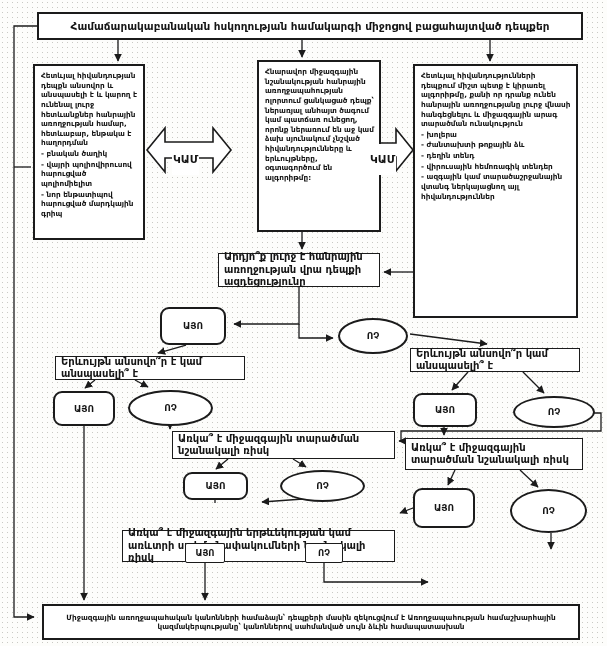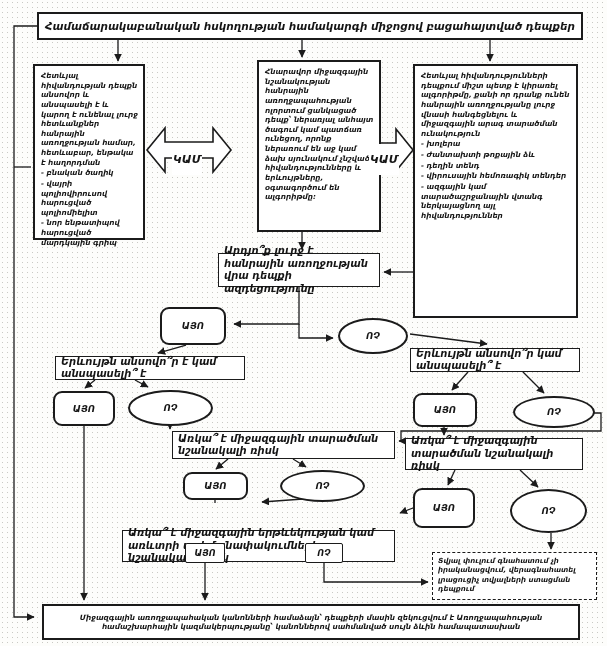--- a/index.html
+++ b/index.html
@@ -3,21 +3,20 @@
 <meta charset="utf-8">
 <style>
   html,body{margin:0;padding:0;background:#f2f2ee;}
   #canvas{
     position:relative;width:607px;height:646px;overflow:hidden;
     background-color:#fdfdfb;
     background-image:radial-gradient(#c9c9c4 0.8px, transparent 1px);
     background-size:5px 5px;
     font-family:"DejaVu Sans", sans-serif;
     color:#151515;
-    font-style:italic;
   }
   .node{position:absolute;background:#fff;border:2px solid #1b1b1b;box-sizing:border-box;z-index:2;}
   .title{display:flex;align-items:center;justify-content:center;text-align:center;
          font-size:10.5px;font-weight:700;}
   .srcbox{padding:5px 4px 4px 6px;font-size:7.3px;font-weight:700;line-height:1.32;}
   .srcbox .li{margin-top:1px;}
   .q{display:flex;align-items:center;font-size:10px;font-weight:700;line-height:1.25;
      padding:2px 5px;border-width:1.7px;}
   .yes{display:flex;align-items:center;justify-content:center;font-size:9px;font-weight:700;
        border-radius:9px;}
@@ -135,17 +134,16 @@
   <div class="node yes" style="left:183px;top:472px;width:65px;height:28px;">ԱՅՈ</div>
   <div class="node no" style="left:280px;top:470px;width:85px;height:32px;">ՈՉ</div>
   <div class="node yes" style="left:413px;top:488px;width:62px;height:40px;">ԱՅՈ</div>
   <div class="node no" style="left:510px;top:489px;width:77px;height:44px;">ՈՉ</div>
 
   <div class="node q" style="left:122px;top:530px;width:273px;height:32px;">Առկա՞ է միջազգային երթևեկության կամ առևտրի սահմանափակումների նշանակալի ռիսկ</div>
 
   <div class="node sm" style="left:185px;top:543px;width:40px;height:20px;">ԱՅՈ</div>
   <div class="node sm" style="left:305px;top:543px;width:38px;height:20px;">ՈՉ</div>
 
-  <div class="node dashedbox" style="left:432px;top:552px;width:165px;height:48px;">Տվյալ փուլում գնահատում չի իրականացվում, վերագնահատել լրացուցիչ տվյալների ստացման դեպքում</div>
 
   <div class="node notify" style="left:42px;top:604px;width:538px;height:36px;">Միջազգային առողջապահական կանոնների համաձայն՝ դեպքերի մասին զեկուցվում է Առողջապահության համաշխարհային կազմակերպությանը՝ կանոններով սահմանված սույն ձևին համապատասխան</div>
 
 </div>
 
 </body></html>

